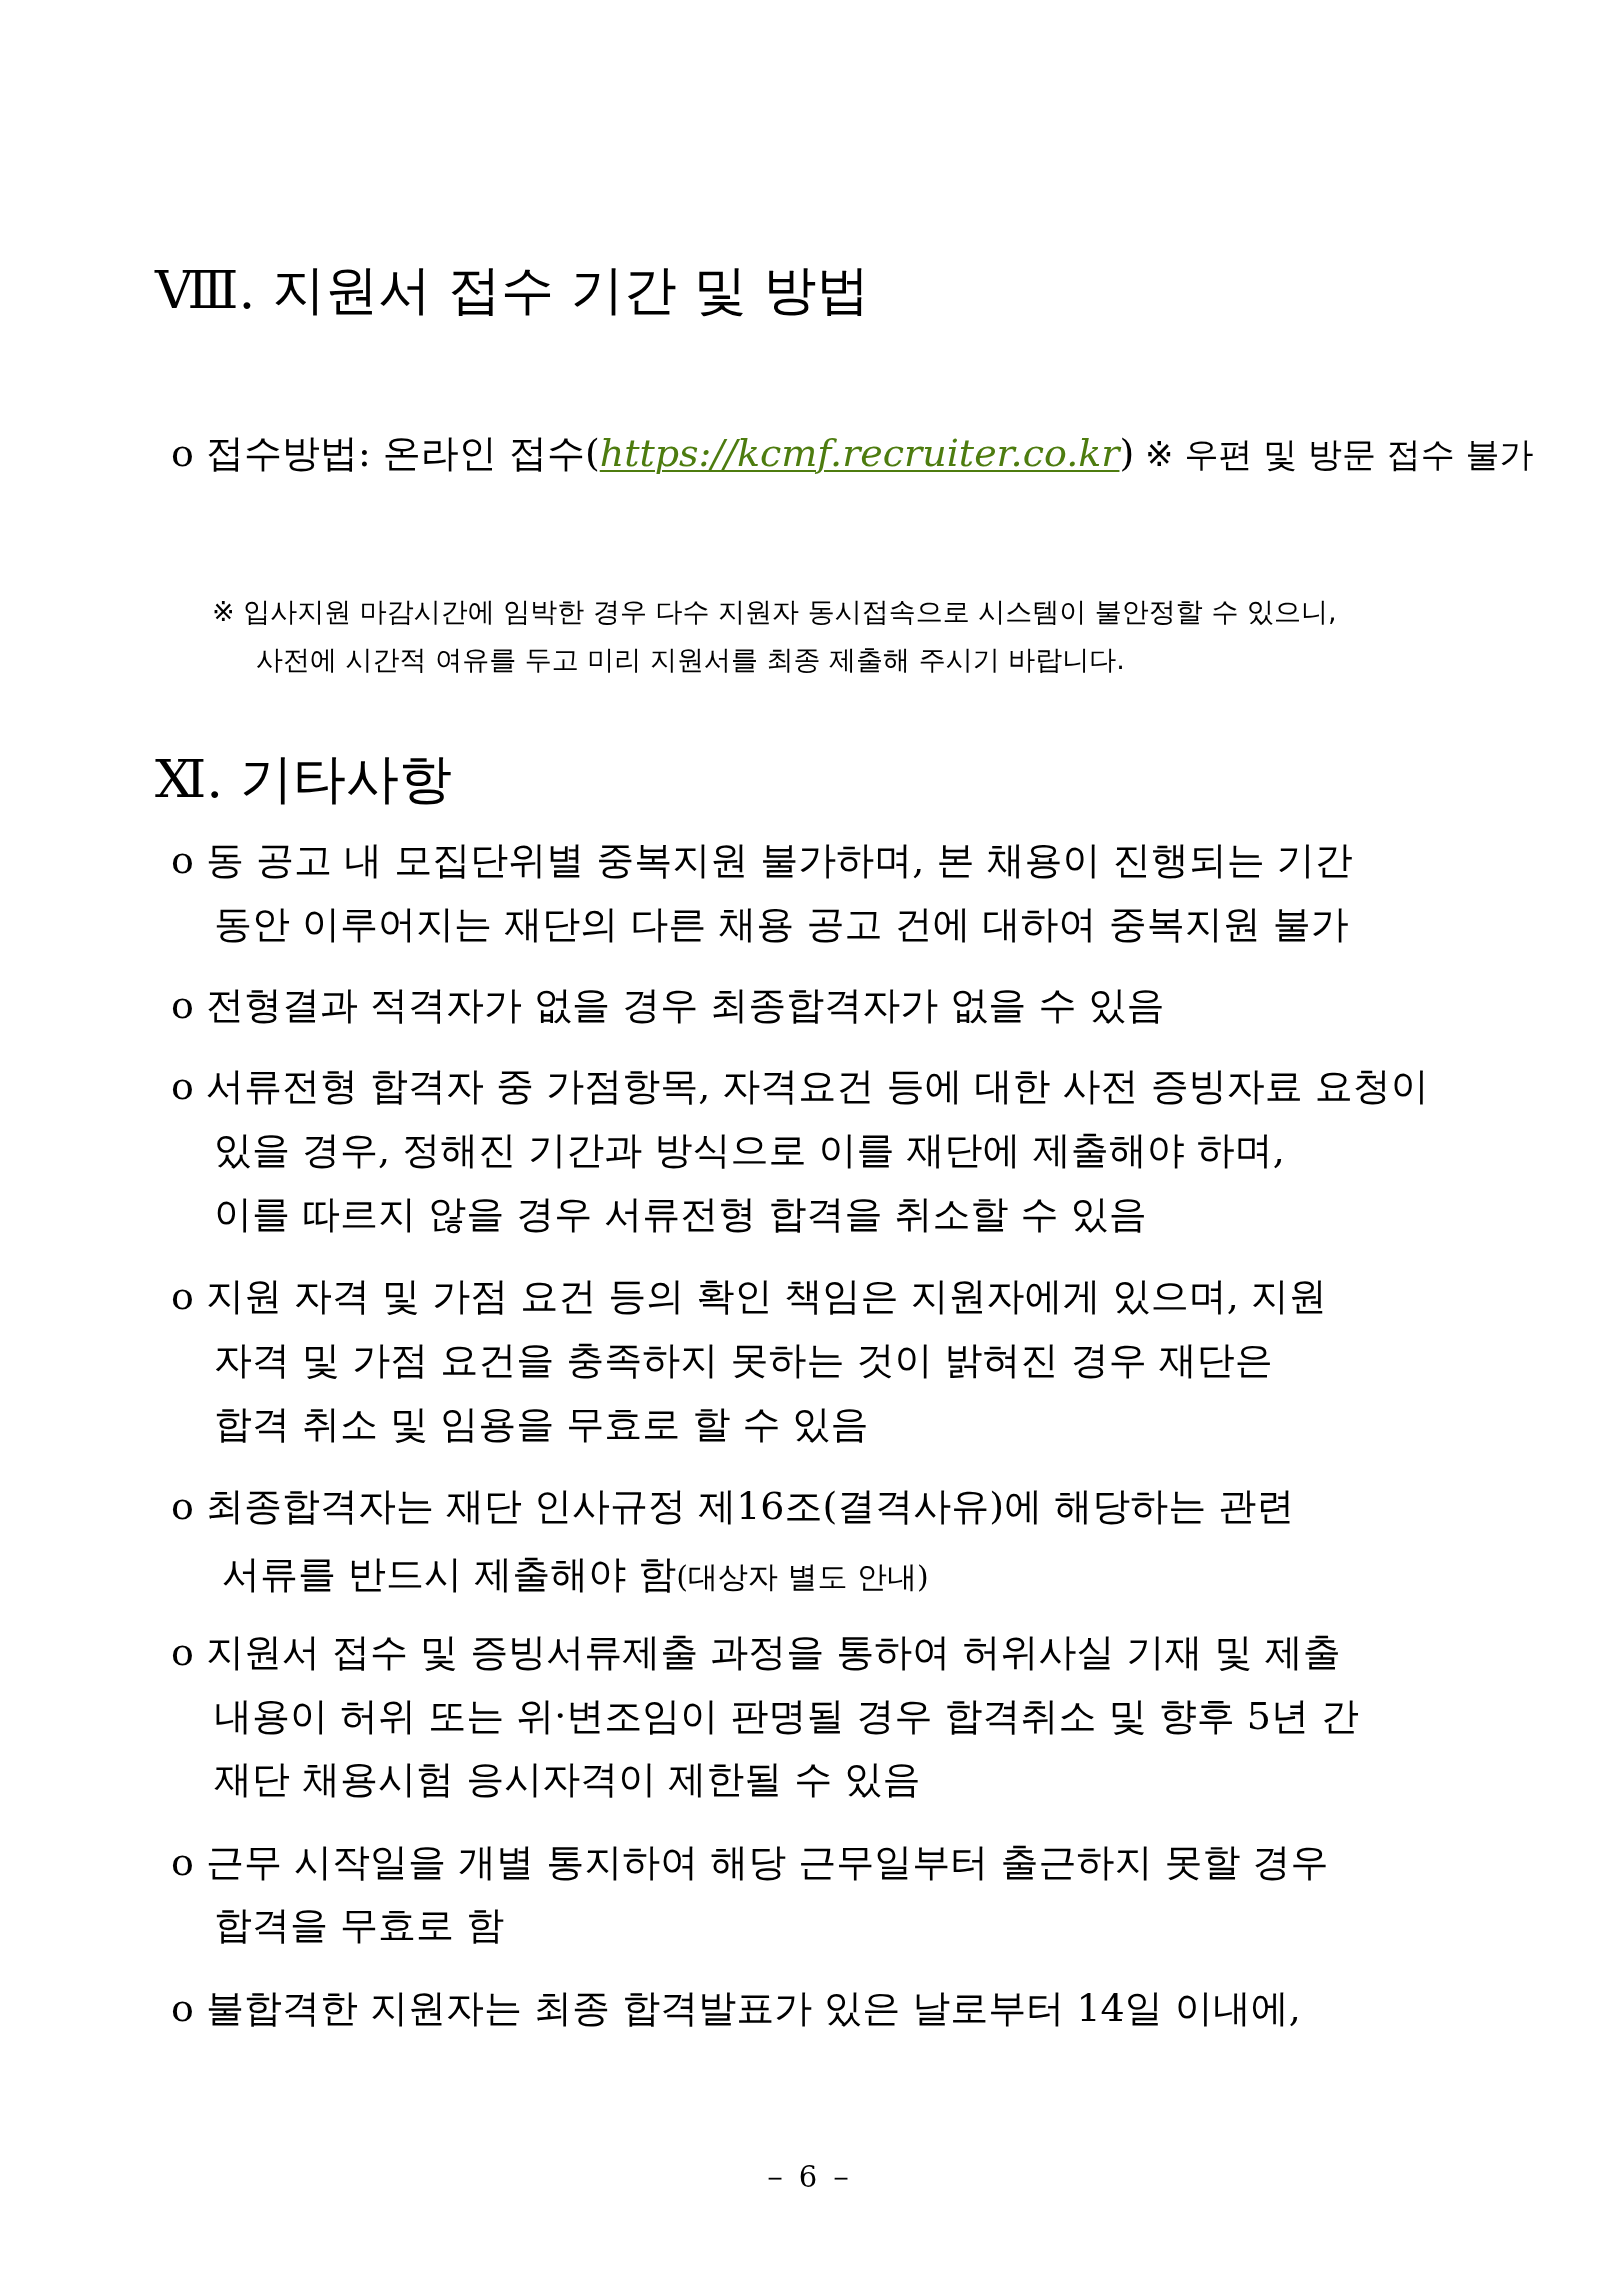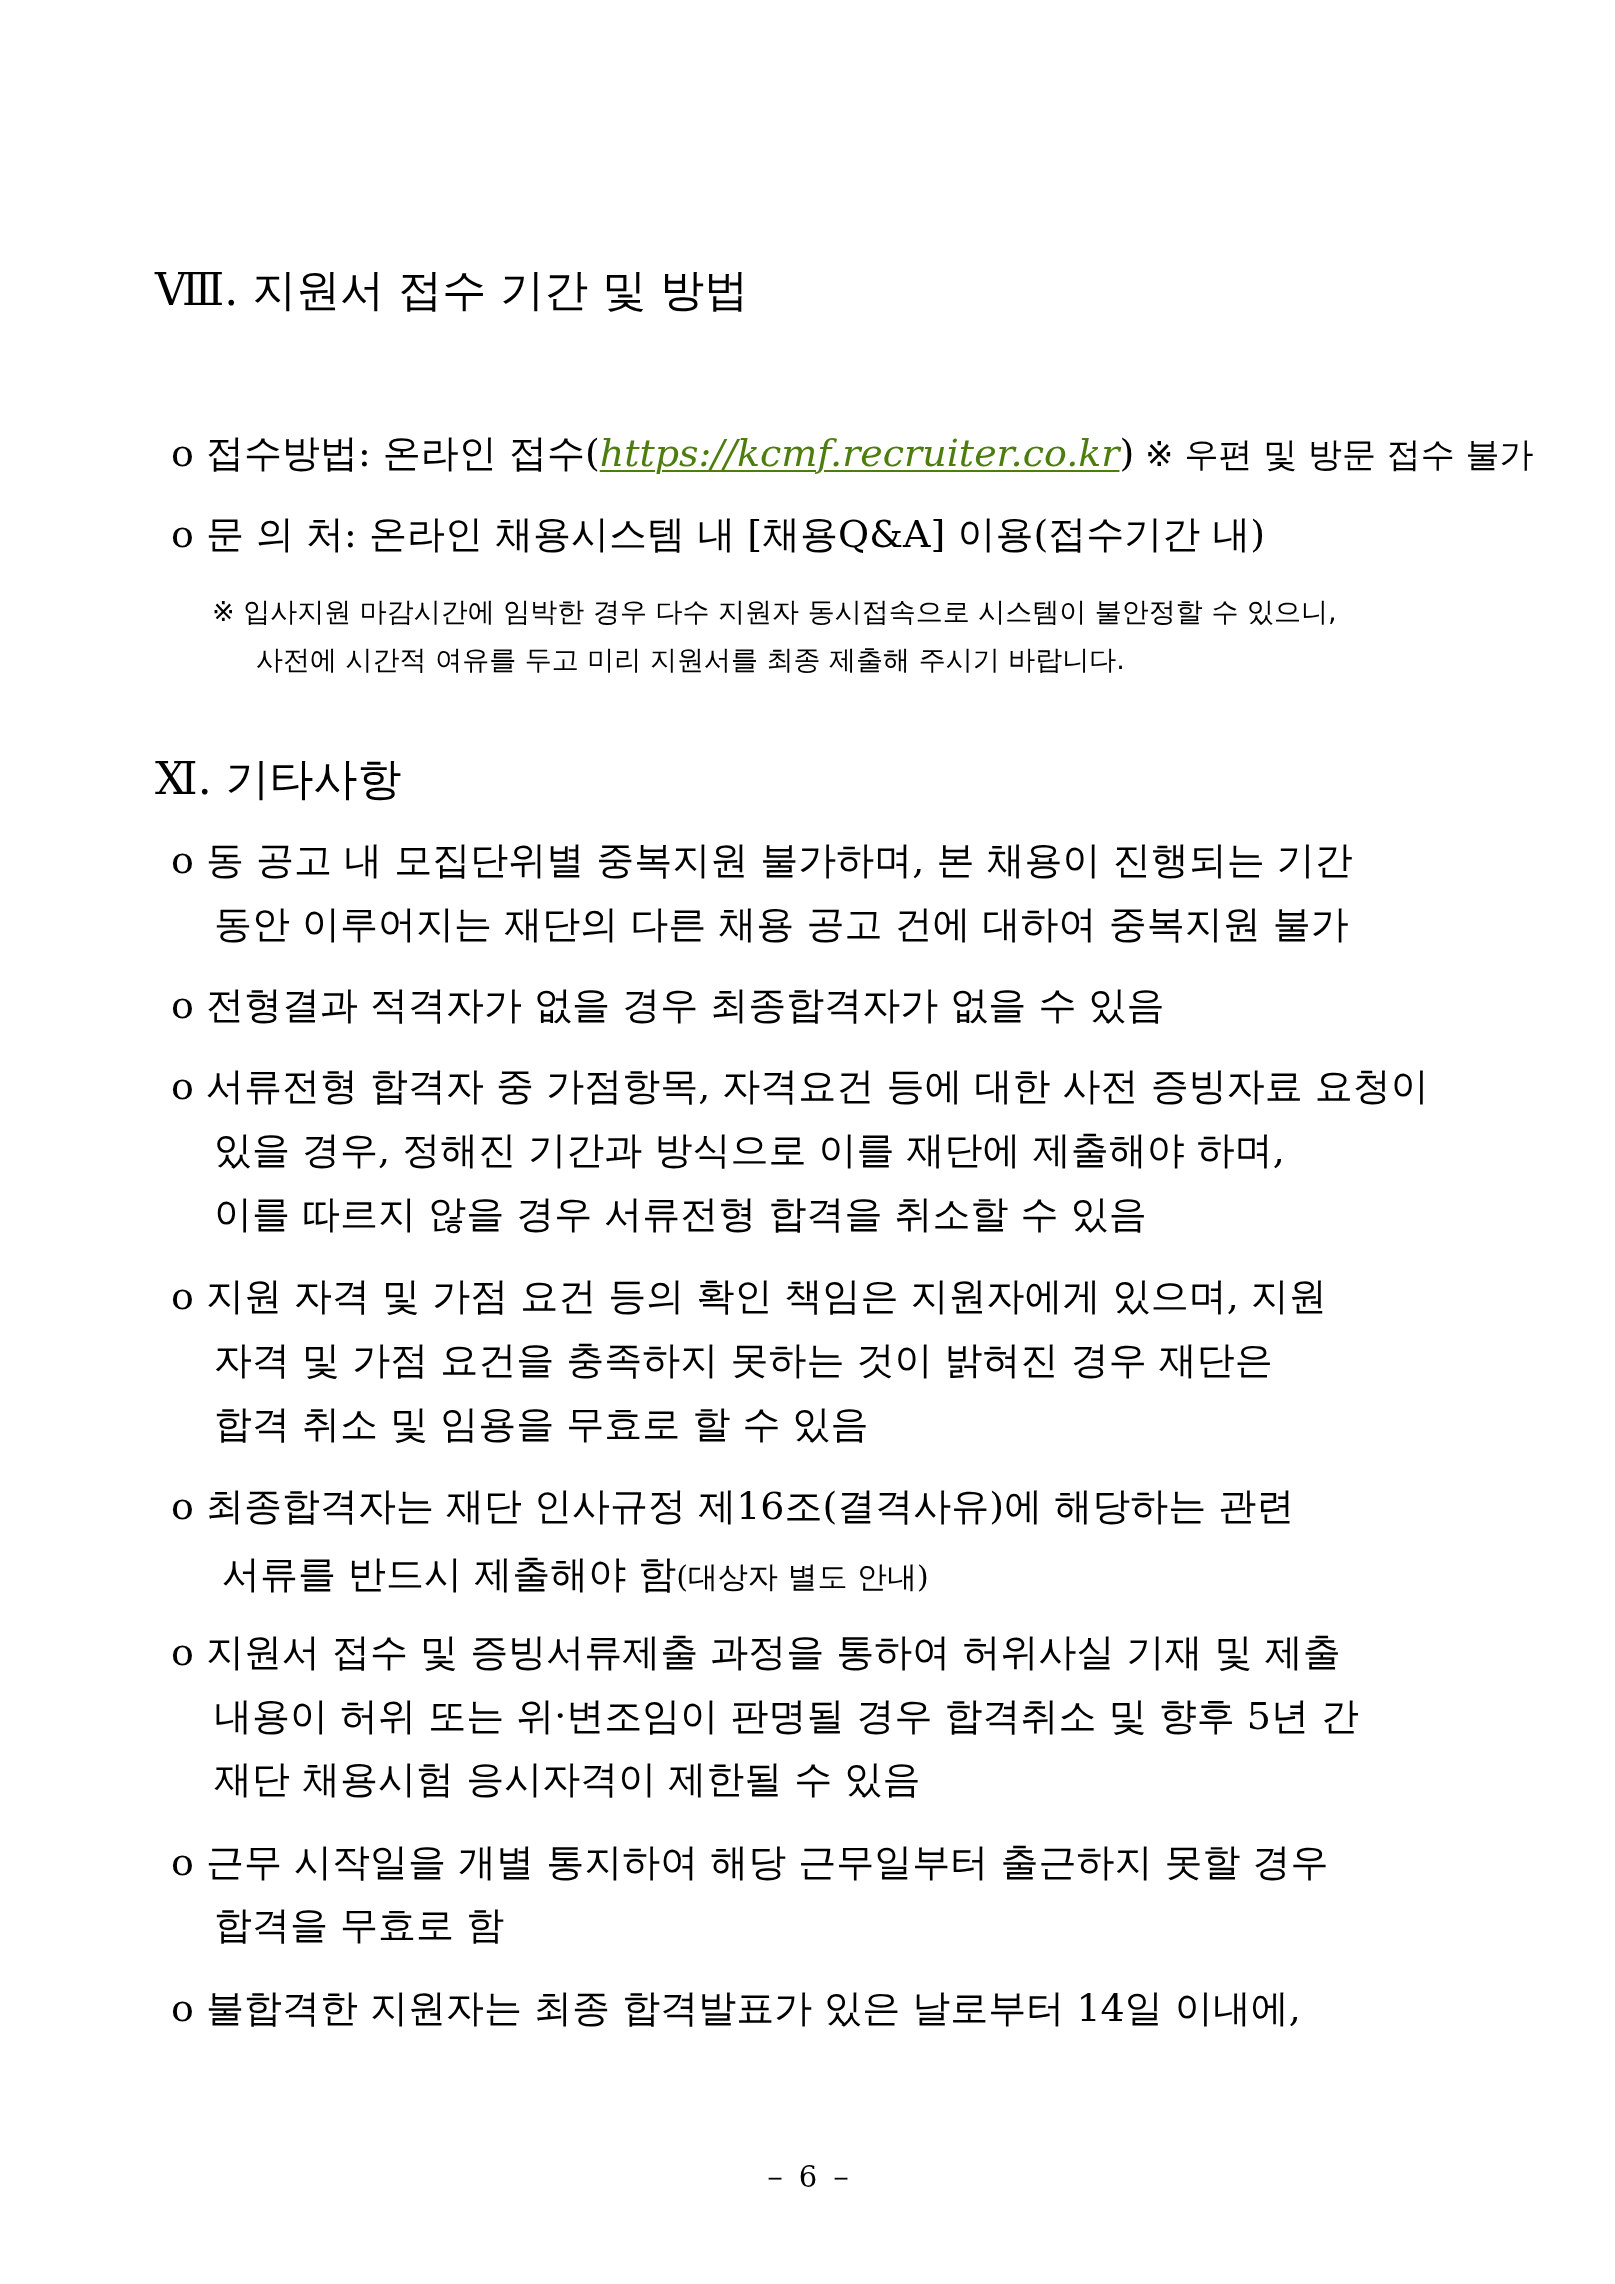--- a/index.html
+++ b/index.html
@@ -1,19 +1,19 @@
 <!DOCTYPE html>
 <html style="font-size:10.4px"><head>
 <meta charset="utf-8">
 <style>
   html, body { margin: 0; padding: 0; background: #ffffff; }
   body { width: 1616px; height: 2284px; position: relative; overflow: hidden;
          font-family: "DejaVu Serif", "Liberation Serif", serif; color: #000; }
   .page { position: absolute; left: 0; top: 0; width: 1616px; height: 2284px; }
-  .heading { position: absolute; left: 155px; font-size: 44px; line-height: 52px; white-space: nowrap; }
+  .heading { position: absolute; left: 155px; font-size: 53px; line-height: 52px; white-space: nowrap; }
   .line { position: absolute; font-size: 38px; line-height: 52px; white-space: nowrap; }
   .bullet-line { left: 171px; }
   .cont-line { left: 214px; }
   .note { position: absolute; font-family: "DejaVu Sans", "Liberation Sans", sans-serif;
           font-size: 27px; line-height: 39px; white-space: nowrap; text-align: right; }
   .u { text-decoration: underline; text-decoration-thickness: 2.6px; text-underline-offset: 3.9px; }
   .link { color: #4d7c0f; text-decoration: underline; text-decoration-thickness: 2px; text-underline-offset: 3.9px; font-style: italic; }
   .small-sans { font-family: "DejaVu Sans", "Liberation Sans", sans-serif; font-size: 34px; }
   .small { font-size: 30px; }
   .pagenum { position: absolute; left: 0; width: 1616px; top: 2158px; text-align: center;
@@ -24,21 +24,20 @@
 
 <div class="page">
 
   <div class="heading" style="top:264px;">Ⅷ. 지원서 접수 기간 및 방법</div>
 
 
   <div class="line bullet-line" style="top:427px;">
     <span>o 접수방법: 온라인 접수(</span><a class="link">https://kcmf.recruiter.co.kr</a><span>)</span><span class="small-sans"> ※ 우편 및 방문 접수 불가</span>
   </div>
 
-  <div class="line bullet-line" style="top:508px;">o 문 의 처: 온라인 채용시스템 내 [채용Q&amp;A] 이용(접수기간 내)</div>
 
   <div class="note" style="left:212px; top:592px;">※ 입사지원 마감시간에 임박한 경우 다수 지원자 동시접속으로 시스템이 불안정할 수 있으니,</div>
   <div class="note" style="left:256px; top:640px;">사전에 시간적 여유를 두고 미리 지원서를 최종 제출해 주시기 바랍니다.</div>
 
   <div class="heading" style="top:753px;">Ⅺ. 기타사항</div>
 
   <div class="line bullet-line" style="top:834px;">o 동 공고 내 모집단위별 중복지원 불가하며, 본 채용이 진행되는 기간</div>
   <div class="line cont-line" style="top:898px;">동안 이루어지는 재단의 다른 채용 공고 건에 대하여 중복지원 불가</div>
 
   <div class="line bullet-line" style="top:979px;">o 전형결과 적격자가 없을 경우 최종합격자가 없을 수 있음</div>

